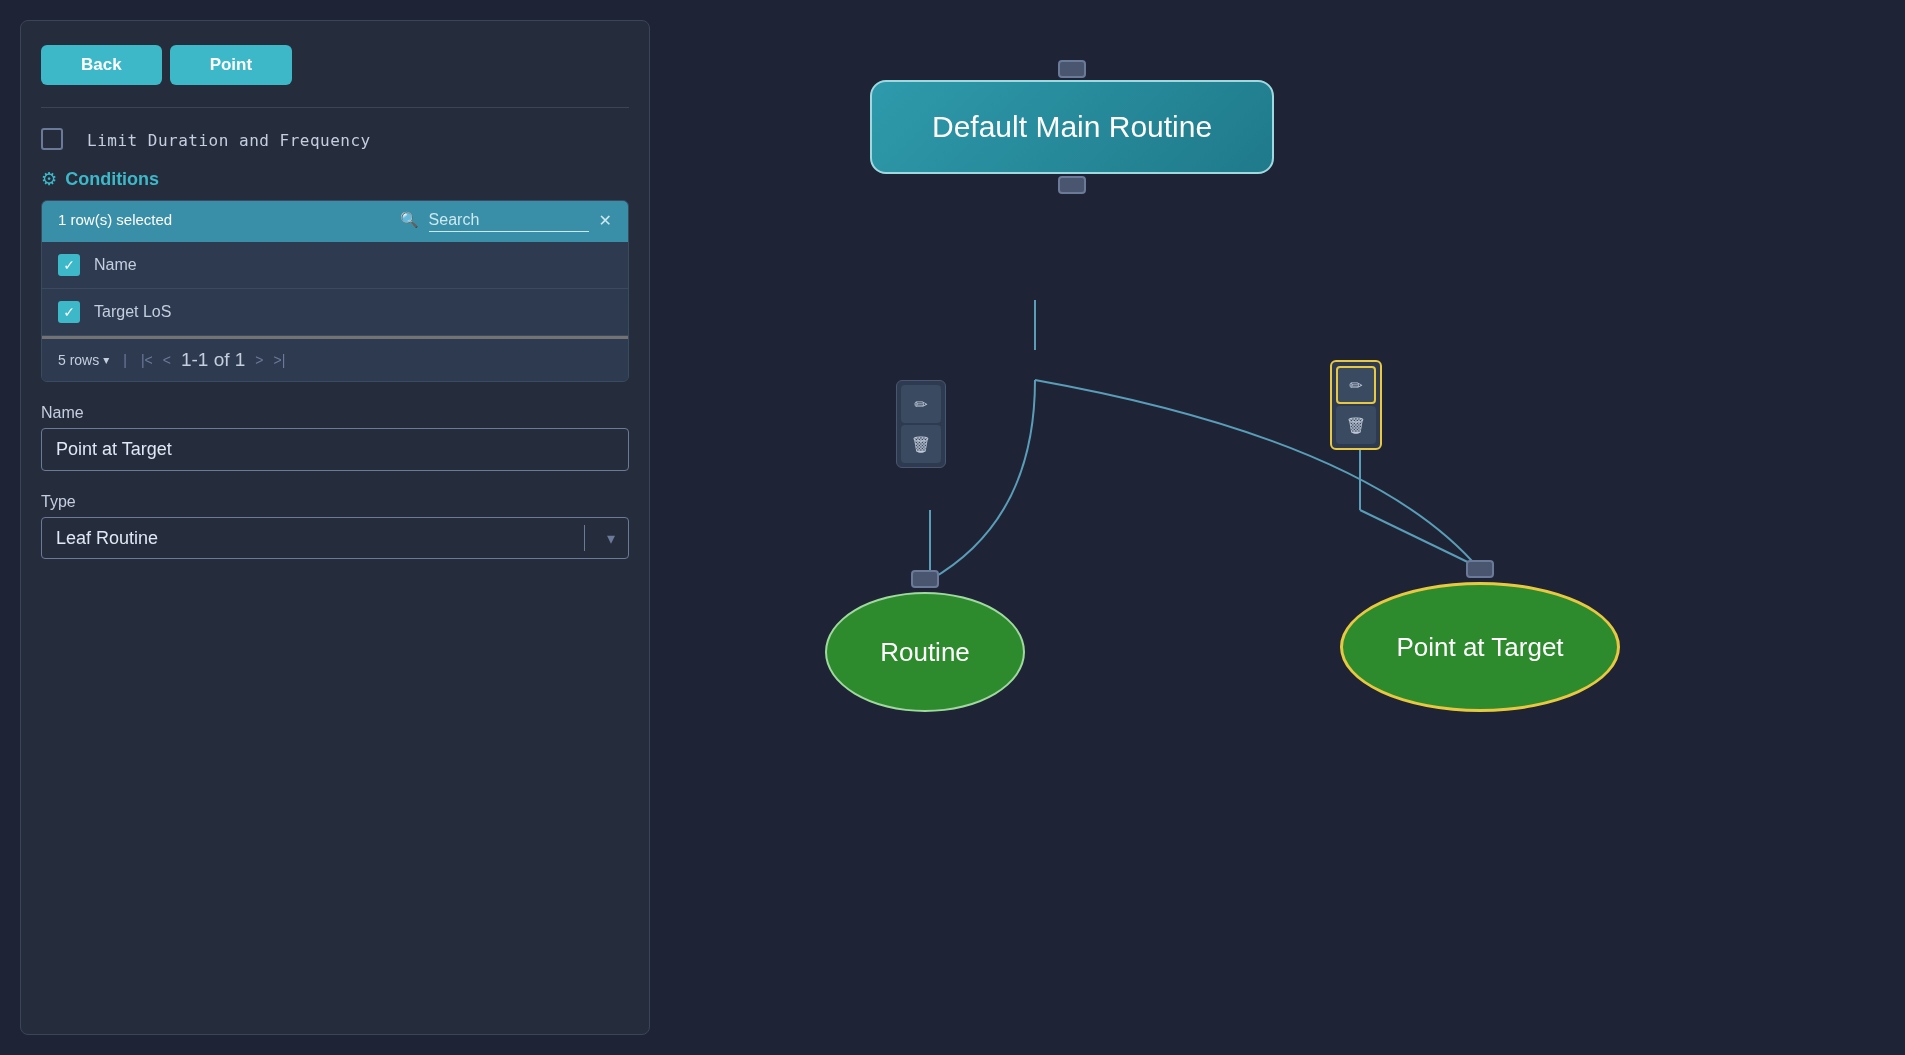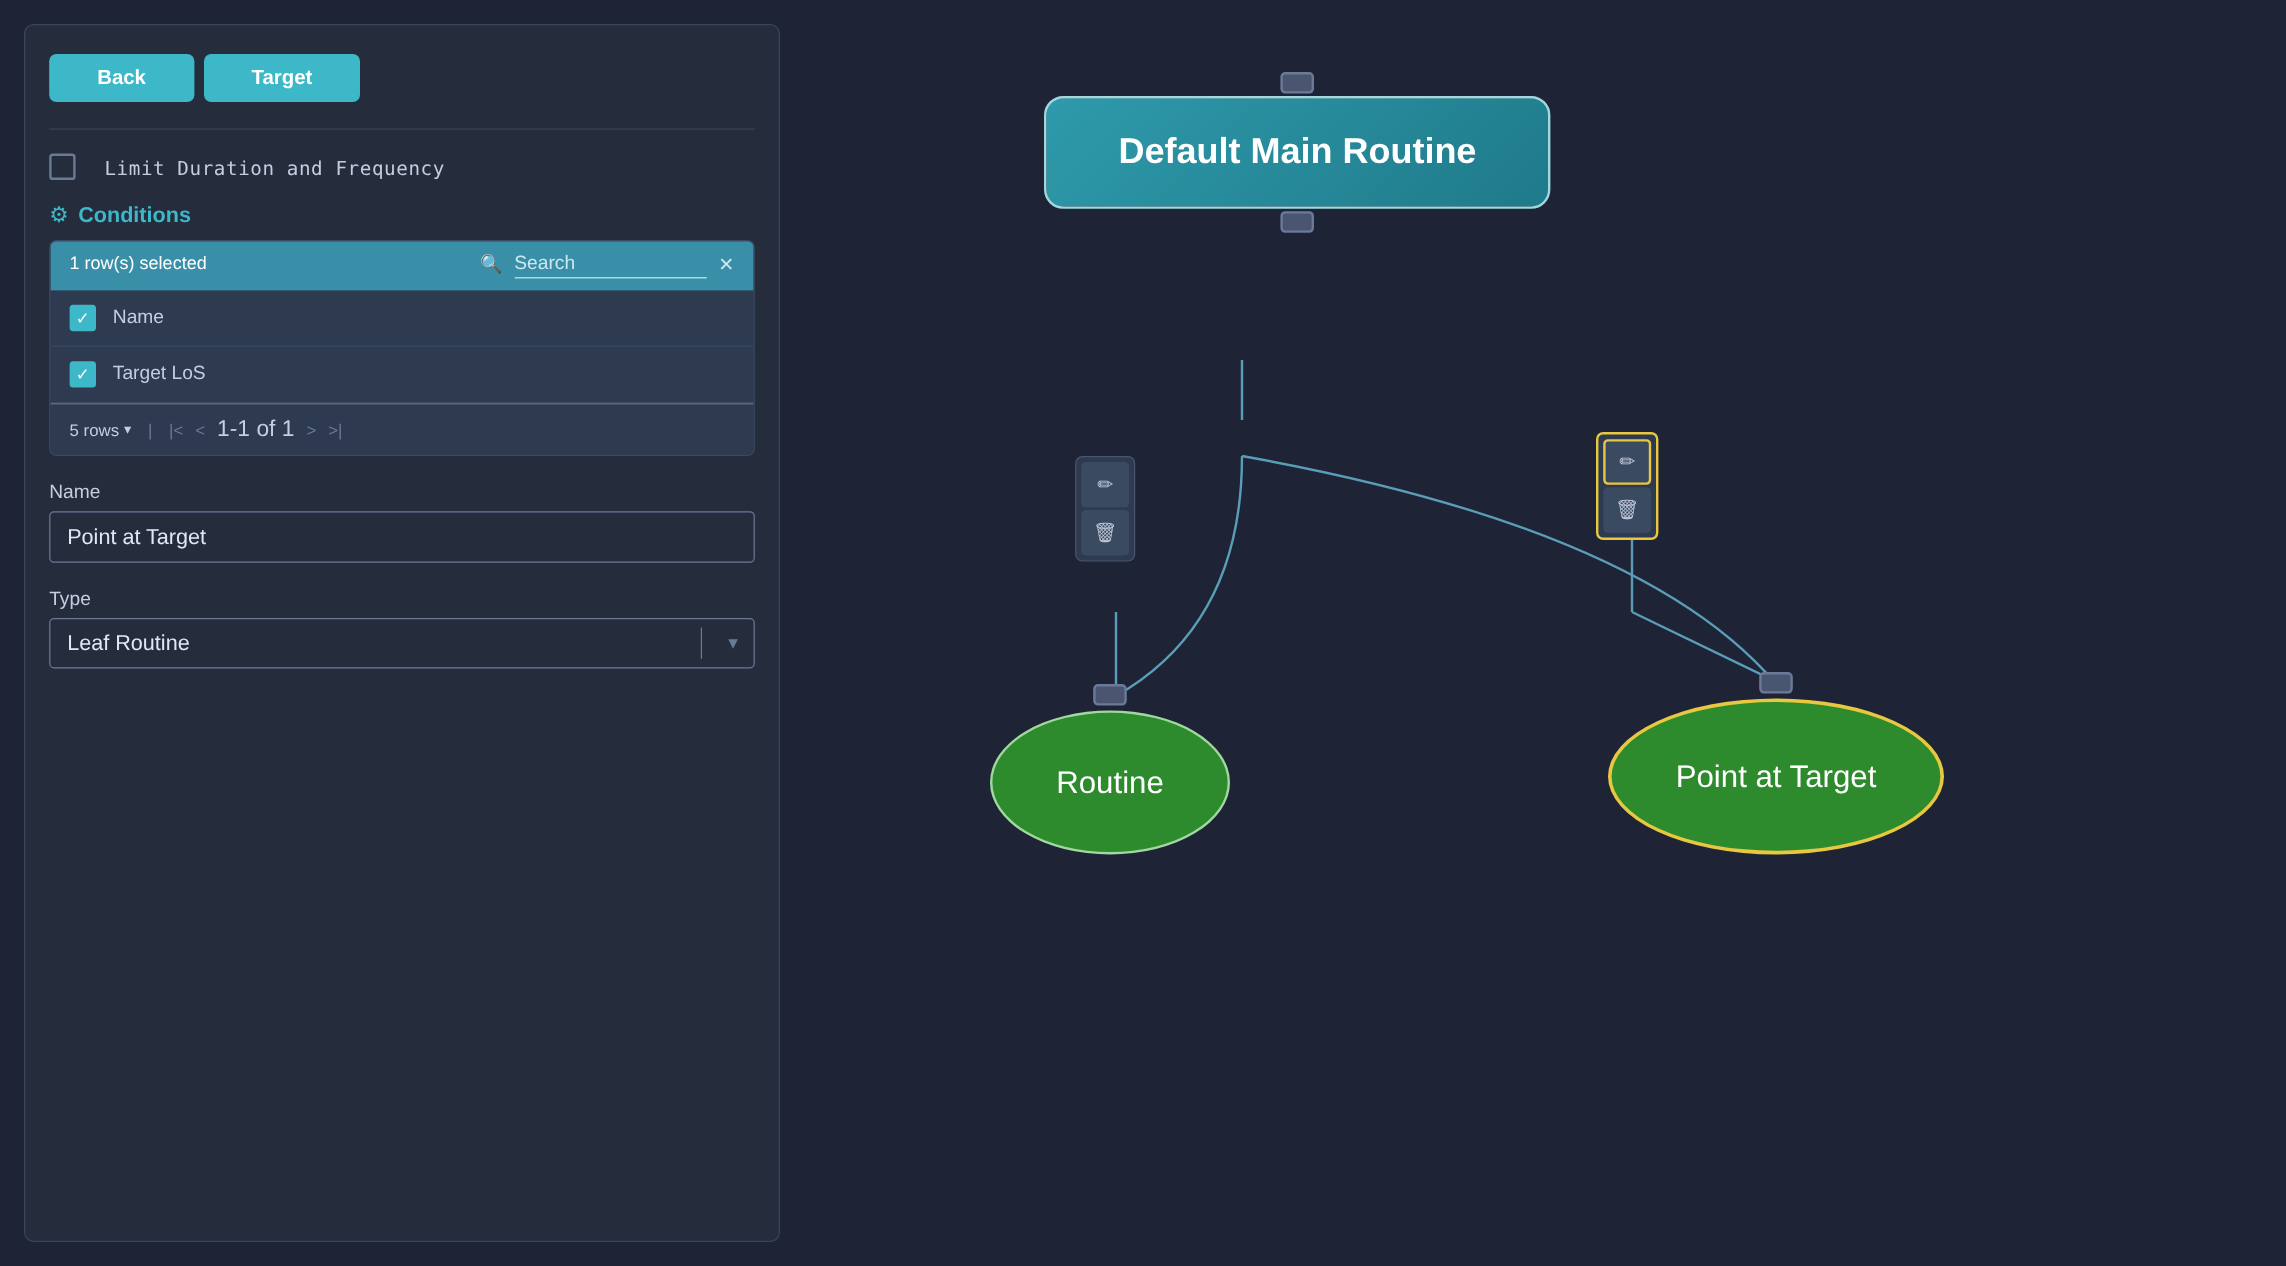--- a/index.html
+++ b/index.html
@@ -171,21 +171,21 @@
     .col-name {
       color: #c5cedf;
       font-size: 16px;
     }
 
     .pagination-row {
       display: flex;
       align-items: center;
       gap: 10px;
       padding: 10px 16px;
-      border-top: 1px solid #737373;
+      border-top: 3px solid #737373;
       background-color: #2e3a50;
     }
 
     .rows-count {
       color: #c5cedf;
       font-size: 14px;
       display: flex;
       align-items: center;
       gap: 4px;
     }
@@ -368,21 +368,21 @@
     .action-btn-selected {
       border: 2px solid #e8c840;
     }
   </style>
 </head>
 <body>
 
 <div class="left-panel">
   <div class="top-buttons">
     <button class="btn btn-back">Back</button>
-    <button class="btn btn-delete">Target</button>
+    <button class="btn btn-delete">Point</button>
   </div>
 
   <hr class="divider">
 
   <div class="limit-row">
     <div class="checkbox-box"></div>
     <span class="limit-label">Limit Duration and Frequency</span>
   </div>
 
   <div class="conditions-section">
@@ -457,21 +457,21 @@
     <path d="M365 380 Q700 440 810 570" stroke="#5a9db8" stroke-width="2" fill="none"></path>
 
     <line x1="690" y1="360" x2="690" y2="510" stroke="#5a9db8" stroke-width="2"></line>
     <line x1="690" y1="510" x2="810" y2="568" stroke="#5a9db8" stroke-width="2"></line>
 
   </svg>
 
   <div class="node" style="left: 200px; top: 60px; align-items: center;">
 
     <div class="connector-port" style="margin-bottom: 0;"></div>
-    <div class="main-routine-box" style="margin-top: 2px; font-weight: bold;">Default Main Routine</div>
+    <div class="main-routine-box" style="margin-top: 2px;">Default Main Routine</div>
 
     <div class="connector-port" style="margin-top: 2px;"></div>
   </div>
 
   <div class="action-buttons" style="left: 226px; top: 380px;">
     <button class="action-btn">✏</button>
     <button class="action-btn">🗑</button>
   </div>
 
   <div class="action-buttons" style="left: 660px; top: 360px; border: 2px solid #e8c840;">

